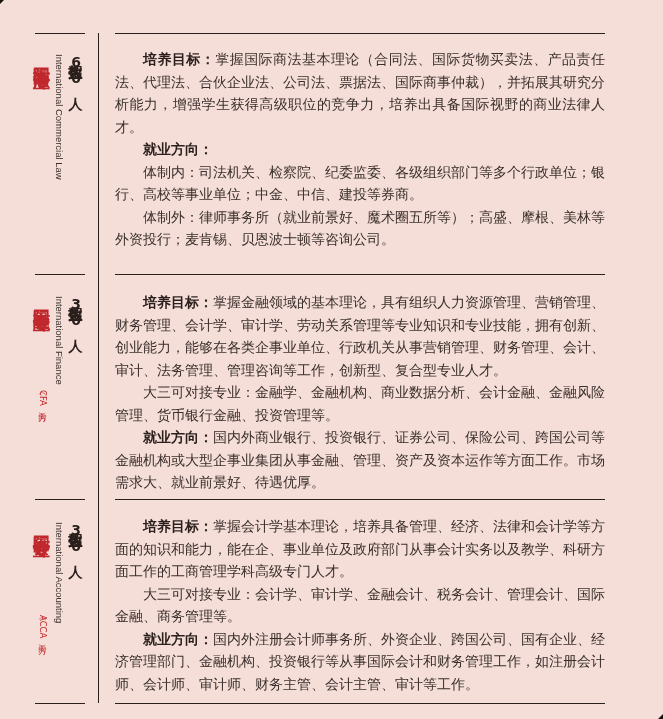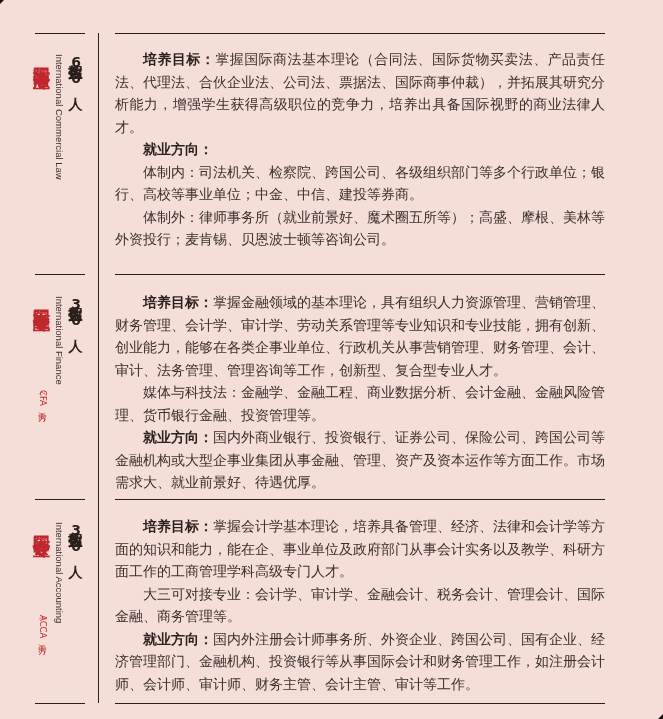--- a/index.html
+++ b/index.html
@@ -114,37 +114,37 @@
   <div class="hline-left" style="top:33px;"></div>
   <div class="hline-right" style="top:33px;"></div>
 
   <div class="vtext major-name" style="left:33px; top:54px;">国际商法专业</div>
   <div class="vtext-sideways major-en" style="left:54px; top:54px;">International Commercial Law</div>
   <div class="vtext enroll" style="left:69px; top:54px;">招生人数60人</div>
 
   <div class="content" style="top:48px;">
     <p class="para"><b>培养目标：</b><span>掌握国际商法基本理论（合同法、国际货物买卖法、产品责任法、代理法、合伙企业法、公司法、票据法、国际商事仲裁），并拓展其研究分析能力，增强学生获得高级职位的竞争力，培养出具备国际视野的商业法律人才。</span></p>
     <p class="para"><b>就业方向：</b></p>
-    <p class="para"><span>体制内：司法机关、检察院、跨国公司、各级组织部门等多个行政单位；银行、高校等事业单位；中金、中信、建投等券商。</span></p>
+    <p class="para"><span>体制内：司法机关、检察院、纪委监委、各级组织部门等多个行政单位；银行、高校等事业单位；中金、中信、建投等券商。</span></p>
     <p class="para"><span>体制外：律师事务所（就业前景好、魔术圈五所等）；高盛、摩根、美林等外资投行；麦肯锡、贝恩波士顿等咨询公司。</span></p>
   </div>
 </section>
 
 <section>
   <div class="hline-left" style="top:274px;"></div>
   <div class="hline-right" style="top:274px;"></div>
 
   <div class="vtext major-name" style="left:33px; top:296px;">国际金融专业</div>
   <div class="vtext-sideways major-sub" style="left:38px; top:390px;">（CFA方向）</div>
   <div class="vtext-sideways major-en" style="left:54px; top:296px;">International Finance</div>
   <div class="vtext enroll" style="left:69px; top:296px;">招生人数30人</div>
 
   <div class="content" style="top:291px;">
     <p class="para"><b>培养目标：</b><span>掌握金融领域的基本理论，具有组织人力资源管理、营销管理、财务管理、会计学、审计学、劳动关系管理等专业知识和专业技能，拥有创新、创业能力，能够在各类企事业单位、行政机关从事营销管理、财务管理、会计、审计、法务管理、管理咨询等工作，创新型、复合型专业人才。</span></p>
-    <p class="para"><span>媒体与科技法：金融学、金融工程、商业数据分析、会计金融、金融风险管理、货币银行金融、投资管理等。</span></p>
+    <p class="para"><span>大三可对接专业：金融学、金融机构、商业数据分析、会计金融、金融风险管理、货币银行金融、投资管理等。</span></p>
     <p class="para"><b>就业方向：</b><span>国内外商业银行、投资银行、证券公司、保险公司、跨国公司等金融机构或大型企事业集团从事金融、管理、资产及资本运作等方面工作。市场需求大、就业前景好、待遇优厚。</span></p>
   </div>
 </section>
 
 <section>
   <div class="hline-left" style="top:499px;"></div>
   <div class="hline-right" style="top:499px;"></div>
 
   <div class="vtext major-name" style="left:33px; top:522px;">国际会计专业</div>
   <div class="vtext-sideways major-sub" style="left:38px; top:615px;">（ACCA方向）</div>

